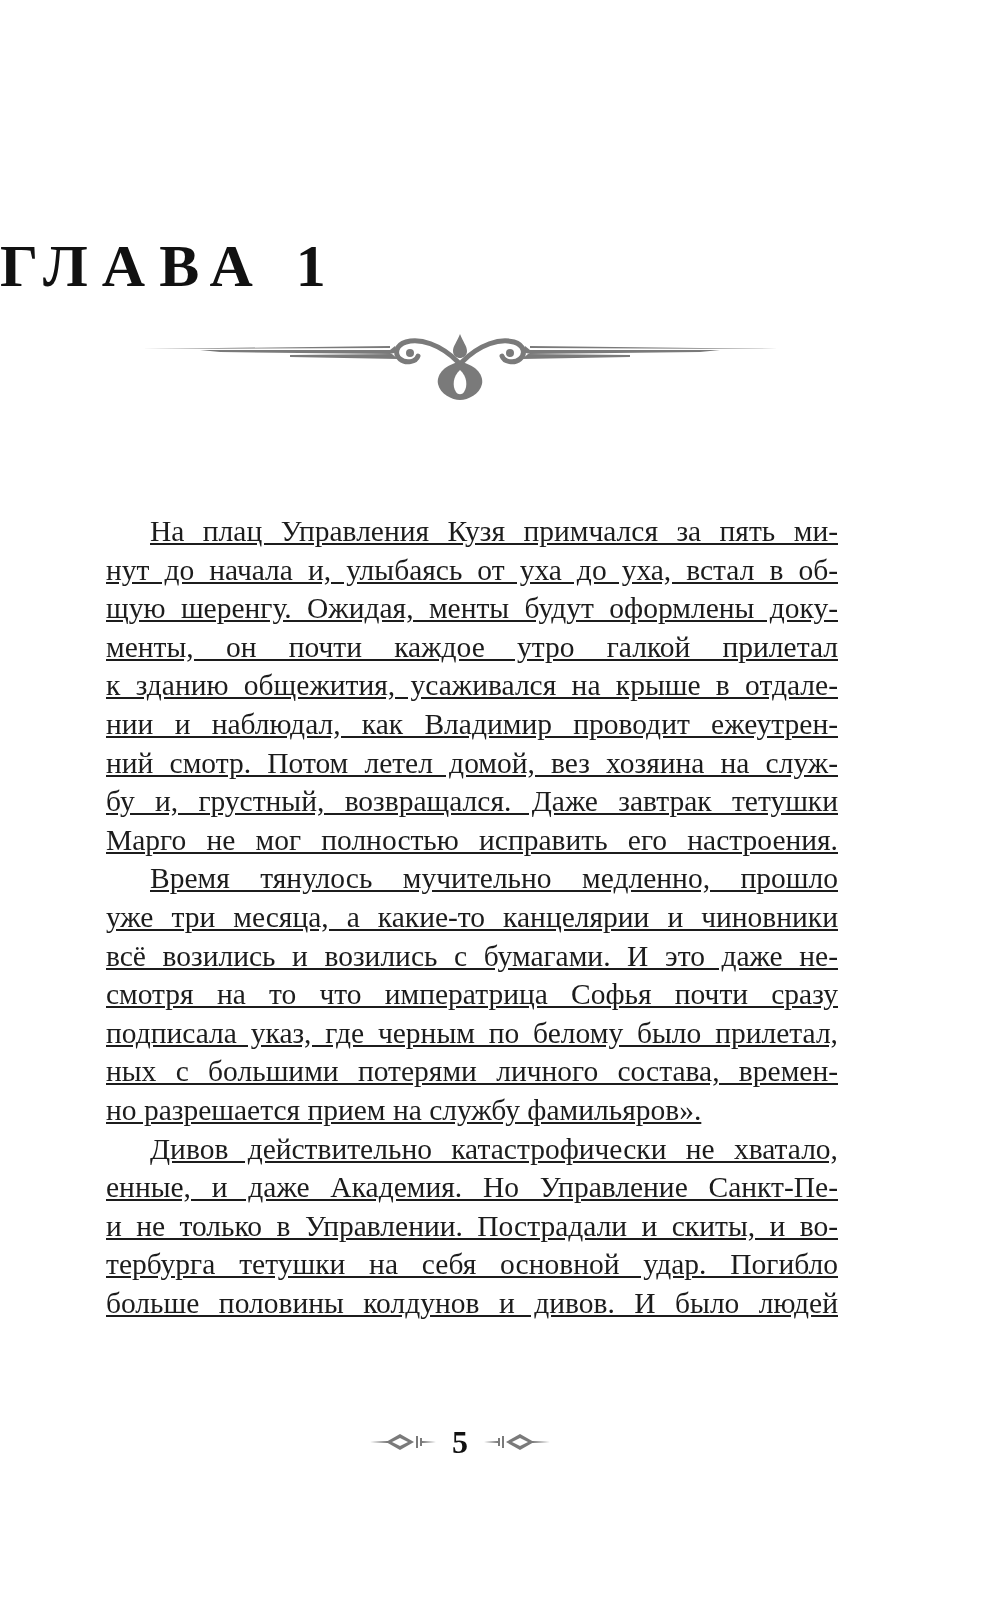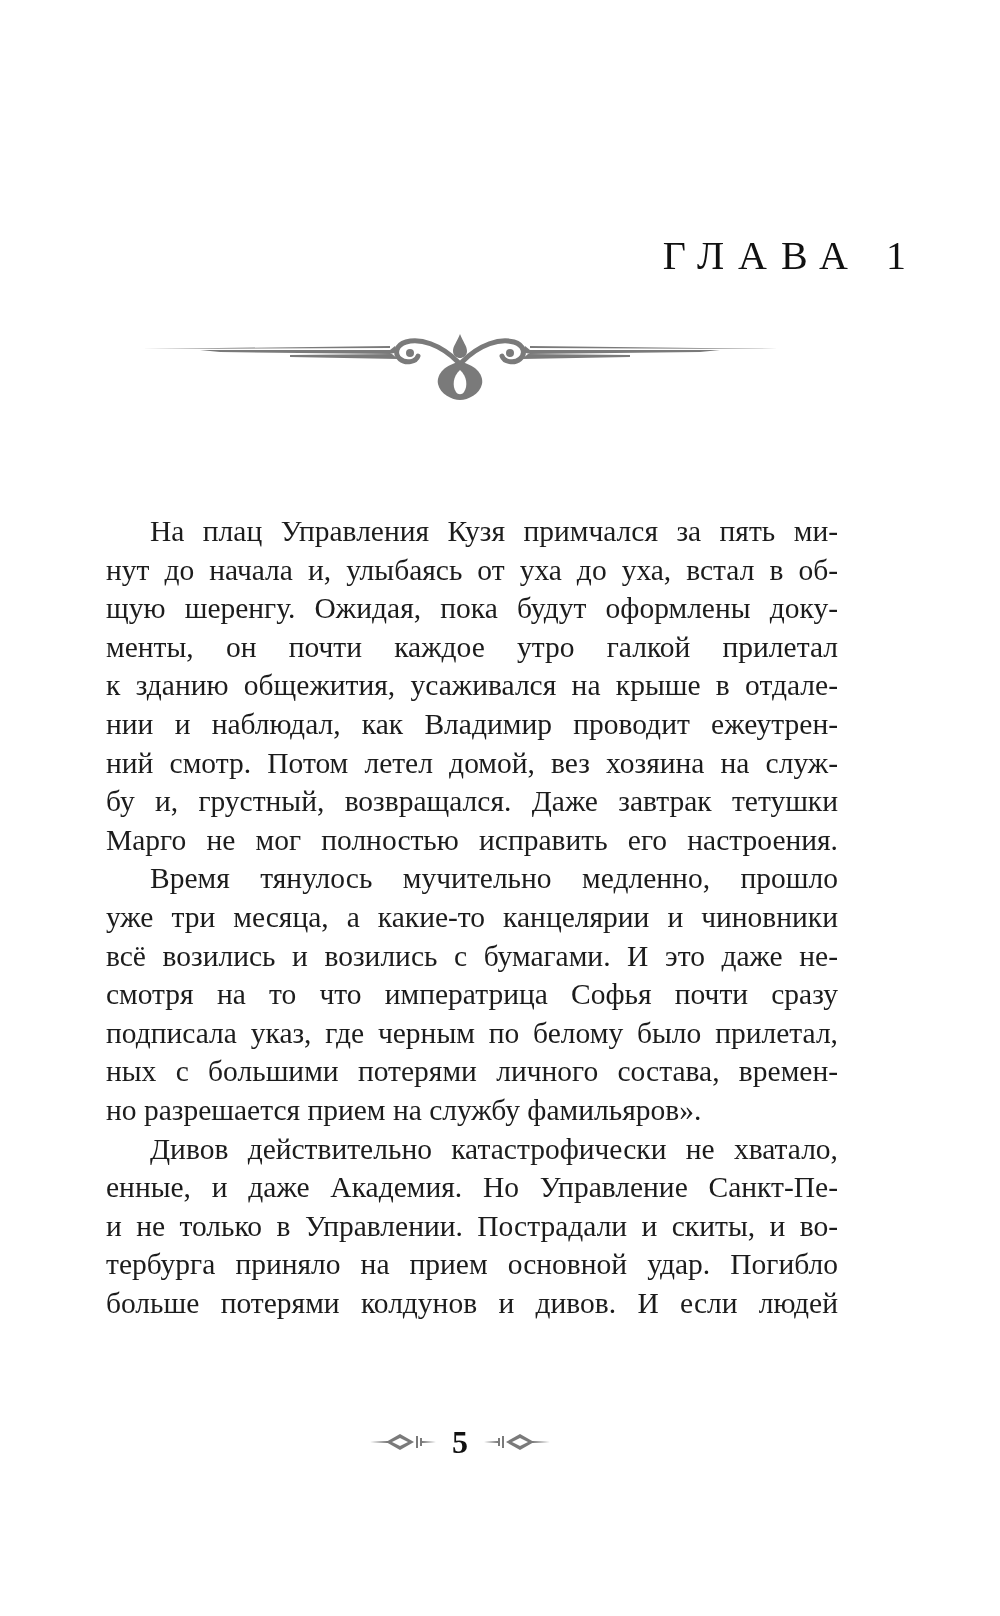--- a/index.html
+++ b/index.html
@@ -13,24 +13,24 @@
       position: relative;
       overflow: hidden;
       font-family: "Liberation Serif", "DejaVu Serif", serif;
       color: #1a1a1a;
     }
     .chapter-title {
       position: absolute;
       top: 236px;
       left: 0;
       width: 920px;
-      text-align: right;
-      font-size: 40px;
+      text-align: left;
+      font-size: 60px;
       letter-spacing: 14px;
-      font-weight: normal;
+      font-weight: bold;
       color: #111;
       line-height: 1;
       margin: 0;
     }
     .ornament {
       position: absolute;
       top: 332px;
       left: 140px;
       width: 640px;
       height: 70px;
@@ -43,20 +43,21 @@
       font-size: 29.5px;
       line-height: 38.6px;
       color: #1c1c1c;
     }
     .line {
       display: block;
       text-align: justify;
       text-align-last: justify;
       white-space: nowrap;
       height: 38.6px;
+      text-decoration: underline;
     }
     .line.indent { padding-left: 44px; }
     .line.last { text-align-last: left; }
     .footer {
       position: absolute;
       top: 1420px;
       left: 0;
       width: 920px;
       height: 44px;
       display: flex;
@@ -101,43 +102,43 @@
 
     <path d="M320 30 C306 32 296 42 298 52 C300 62 312 68 320 68 C328 68 340 62 342 52 C344 42 334 32 320 30 Z" stroke="none"></path>
     <path d="M320 38 C313 44 312 54 316 60 C318 63 322 63 324 60 C328 54 327 44 320 38 Z" fill="#ffffff" stroke="none"></path>
   </g>
 </svg>
 
 <div class="body-text">
   <div>
     <span class="line indent">На плац Управления Кузя примчался за пять ми-</span>
     <span class="line">нут до начала и, улыбаясь от уха до уха, встал в об-</span>
-    <span class="line">щую шеренгу. Ожидая, пока будут оформлены доку-</span>
+    <span class="line">щую шеренгу. Ожидая, менты будут оформлены доку-</span>
     <span class="line">менты, он почти каждое утро галкой прилетал</span>
     <span class="line">к зданию общежития, усаживался на крыше в отдале-</span>
     <span class="line">нии и наблюдал, как Владимир проводит ежеутрен-</span>
     <span class="line">ний смотр. Потом летел домой, вез хозяина на служ-</span>
     <span class="line">бу и, грустный, возвращался. Даже завтрак тетушки</span>
     <span class="line">Марго не мог полностью исправить его настроения.</span>
   </div>
   <div>
     <span class="line indent">Время тянулось мучительно медленно, прошло</span>
     <span class="line">уже три месяца, а какие-то канцелярии и чиновники</span>
     <span class="line">всё возились и возились с бумагами. И это даже не-</span>
     <span class="line">смотря на то что императрица Софья почти сразу</span>
     <span class="line">подписала указ, где черным по белому было прилетал,</span>
     <span class="line">ных с большими потерями личного состава, времен-</span>
     <span class="line last">но разрешается прием на службу фамильяров».</span>
   </div>
   <div>
     <span class="line indent">Дивов действительно катастрофически не хватало,</span>
     <span class="line">енные, и даже Академия. Но Управление Санкт-Пе-</span>
     <span class="line">и не только в Управлении. Пострадали и скиты, и во-</span>
-    <span class="line">тербурга приняло на прием основной удар. Погибло</span>
-    <span class="line">больше потерями колдунов и дивов. И если людей</span>
+    <span class="line">тербурга тетушки на себя основной удар. Погибло</span>
+    <span class="line">больше половины колдунов и дивов. И было людей</span>
   </div>
 </div>
 
 <div class="footer">
   <svg class="folio-orn" viewBox="0 0 70 24" xmlns="http://www.w3.org/2000/svg">
     <g fill="#7a7a7a">
       <path d="M2 12 L20 11 L20 13 Z"></path>
       <path d="M18 12 L32 4 L46 12 L32 20 Z"></path>
       <path d="M24 12 L32 8 L40 12 L32 16 Z" fill="#ffffff"></path>
       <rect x="48" y="6" width="2" height="12"></rect>

